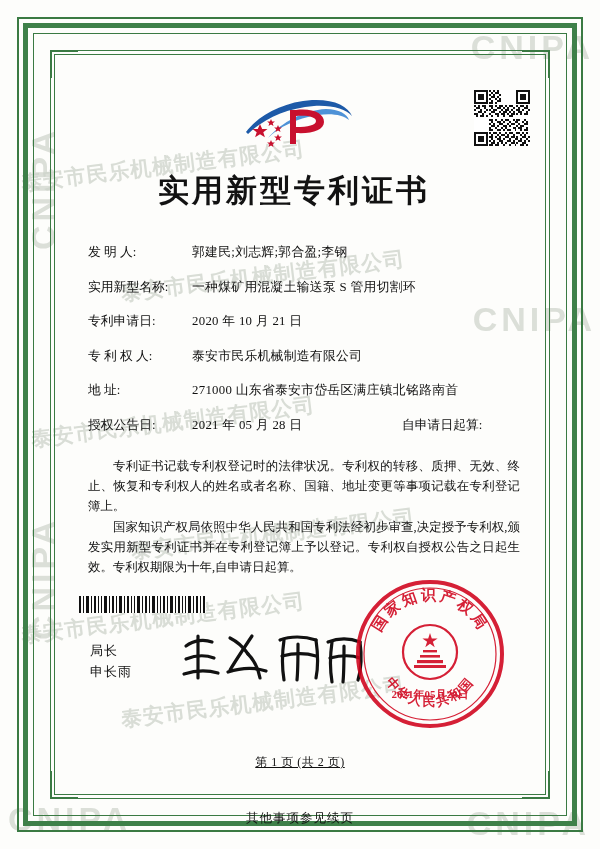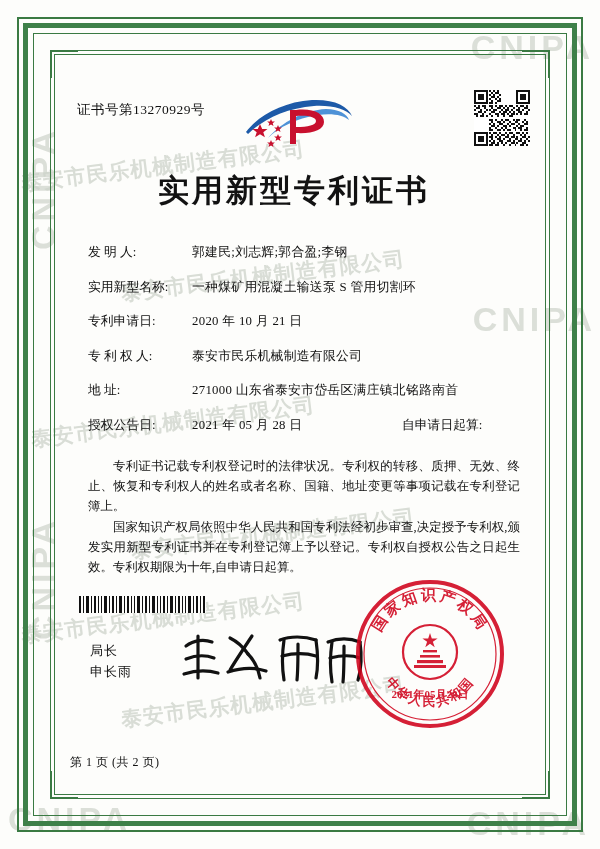--- a/index.html
+++ b/index.html
@@ -220,23 +220,25 @@
     top: 510px;
     width: 152px;
     height: 152px;
   }
 
   
   .page-no {
     position: absolute;
     left: 0; right: 0;
     bottom: 18px;
+    text-align: center;
     font-size: 12px;
     color: #111;
     letter-spacing: .5px;
+    text-decoration: underline;
   }
   .footnote {
     position: absolute;
     left: 0; right: 0;
     bottom: 22px;
     text-align: center;
     font-size: 12.5px;
     color: #111;
     letter-spacing: 1px;
   }
@@ -267,21 +269,20 @@
   <div class="border-inner-gap"></div>
   <div class="border-inner"></div>
   <div class="border-inner2"></div>
   <div class="corner tl"></div>
   <div class="corner tr"></div>
   <div class="corner bl"></div>
   <div class="corner br"></div>
 
   <div class="content">
 
-    <div class="cert-no">证书号第13270929号</div>
 
     <div class="qr">
       <svg width="56" height="56" viewBox="0 0 29 29" shape-rendering="crispEdges">
         <rect width="29" height="29" fill="#fff"></rect>
         <g fill="#111">
           <rect x="0" y="0" width="7" height="1"></rect>
             <rect x="0" y="6" width="7" height="1"></rect>
           <rect x="0" y="0" width="1" height="7"></rect>
             <rect x="6" y="0" width="1" height="7"></rect>
           <rect x="2" y="2" width="3" height="3"></rect>
@@ -615,14 +616,15 @@
             <textPath href="#arcBot" startOffset="50%" text-anchor="middle">中华人民共和国</textPath>
           </text>
           <text x="76" y="120" text-anchor="middle" font-family="'Liberation Serif', serif" font-size="11" font-weight="700" fill="#d0021b">2021年05月28日</text>
         </g>
       </svg>
     </div>
 
     <div class="page-no">第 1 页 (共 2 页)</div>
   </div>
 
+  <div class="footnote">其他事项参见续页</div>
 
 </div>
 
 </body></html>

